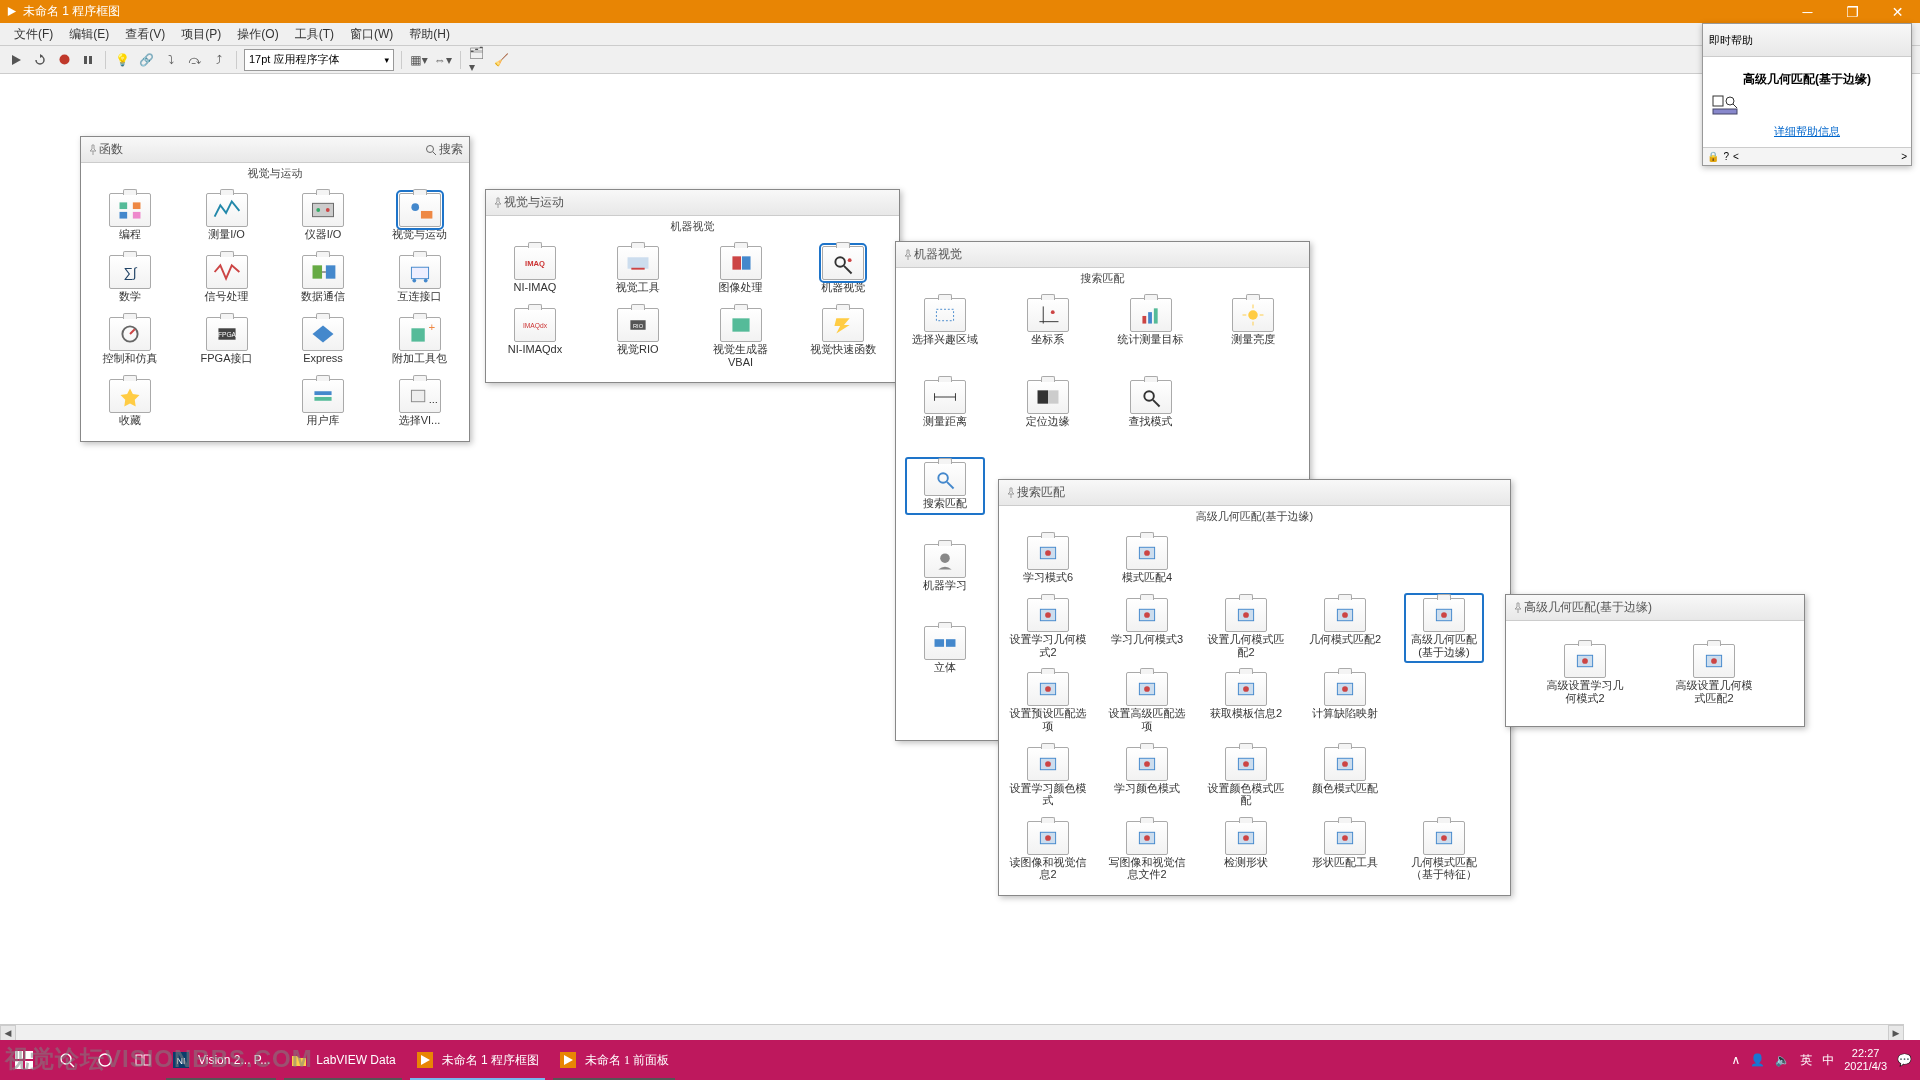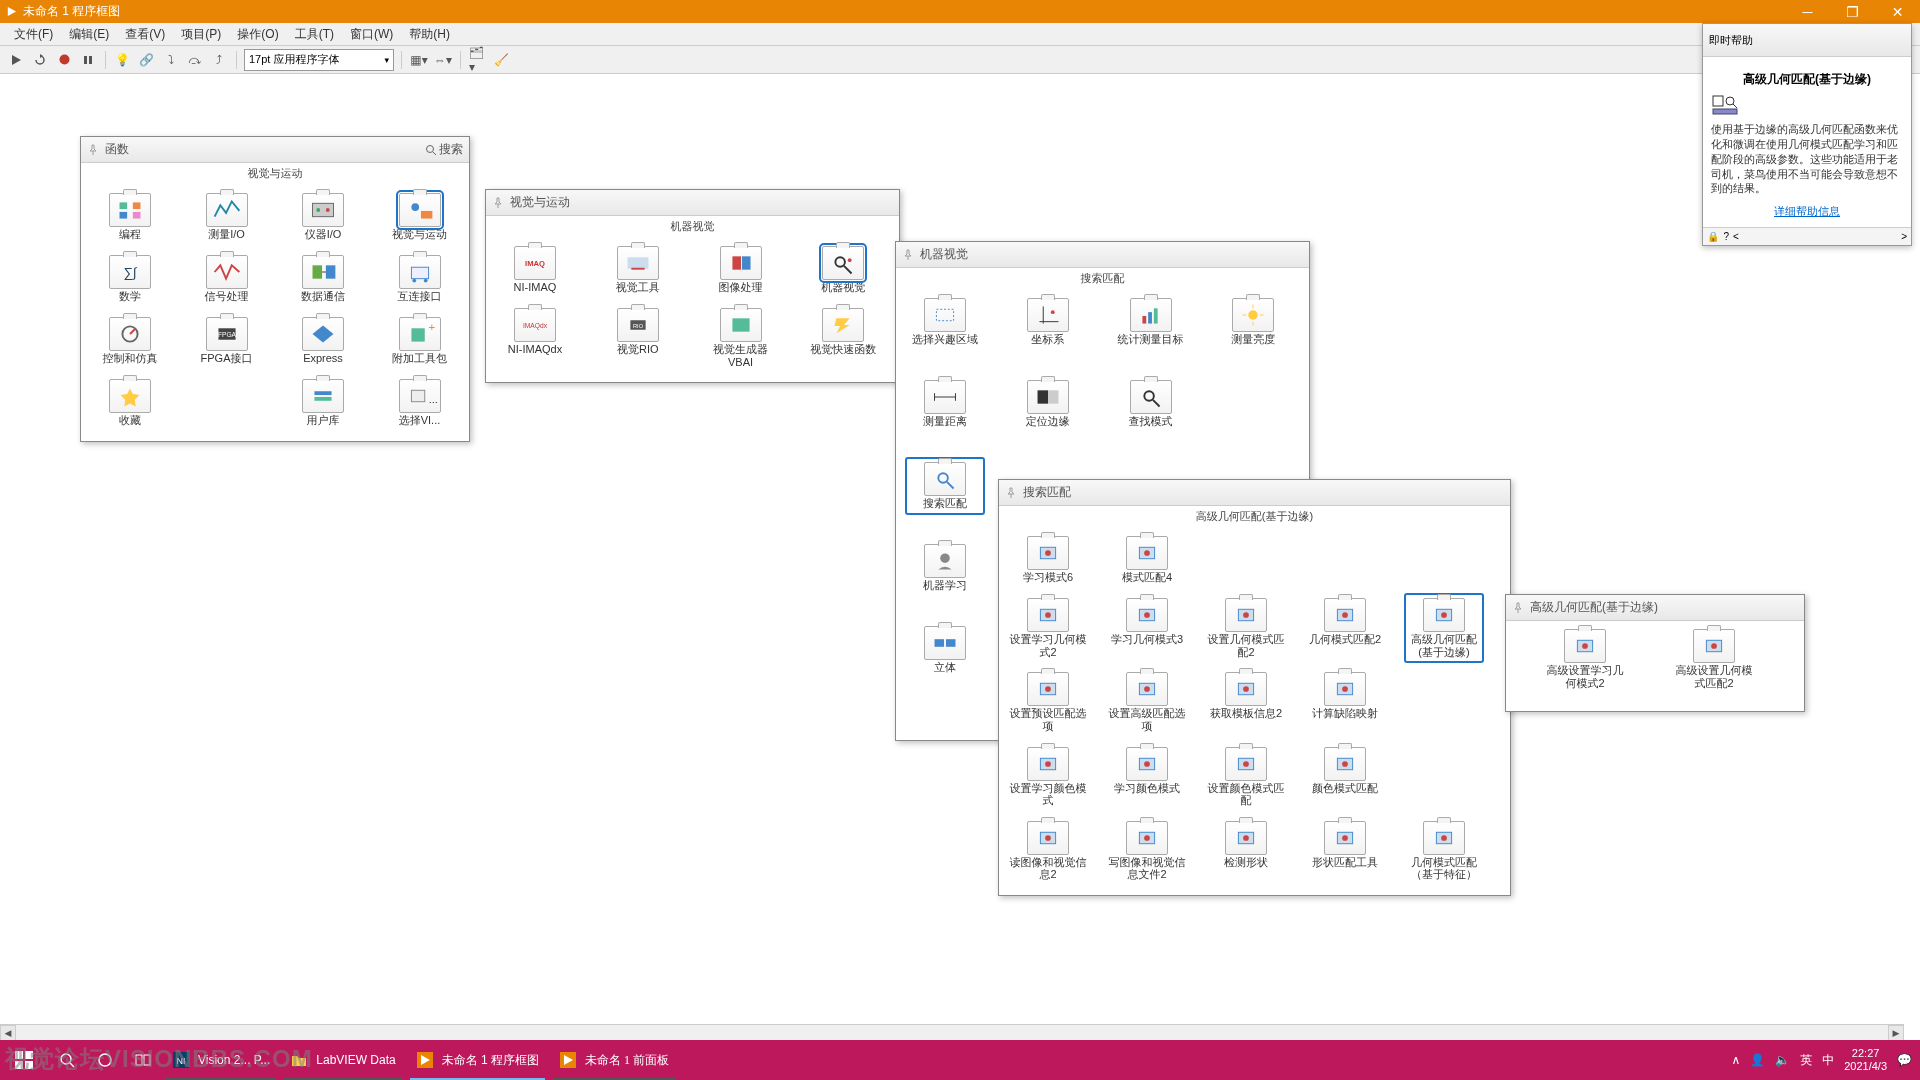--- a/index.html
+++ b/index.html
@@ -16,21 +16,21 @@
 
 .toolbar { height: 28px; background: #f0f0f0; display: flex; align-items: center; padding-left: 6px; gap: 4px; border-bottom: 1px solid #ccc; }
 .toolbar .tbtn { width: 20px; height: 20px; display: flex; align-items: center; justify-content: center; border: 1px solid transparent; border-radius: 2px; font-size: 12px; color:#555; }
 .toolbar .sep { width: 1px; height: 18px; background: #ccc; margin: 0 3px; }
 .toolbar .font-sel { height: 22px; width: 150px; border: 1px solid #999; background:#fff; padding: 0 4px; display:flex; align-items:center; font-size:11px; }
 .toolbar .font-sel::after { content:"▾"; margin-left:auto; font-size:9px; }
 
 .canvas { position: relative; width: 100%; height: calc(100% - 23px - 23px - 28px - 40px); background: #fff; overflow:hidden; }
 
 .palette { position: absolute; background: #fff; border: 1px solid #888; box-shadow: 2px 2px 6px rgba(0,0,0,0.25); }
-.palette-header { height: 26px; background: linear-gradient(#f8f8f8,#e8e8e8); border-bottom: 1px solid #ccc; display: flex; align-items: center; padding: 0 6px; gap: 6px; font-size: 12px; color:#555; }
+.palette-header { height: 26px; background: linear-gradient(#f8f8f8,#e8e8e8); border-bottom: 1px solid #ccc; display: flex; align-items: center; padding: 0 6px; font-size: 12px; color:#555; }
 .palette-header .pin-icon { width:12px; height:12px; opacity:0.6; }
 .palette-header .search-box { margin-left:auto; display:flex; align-items:center; gap:2px; }
 .palette-header .search-box svg { width:12px; height:12px; }
 .palette-subtitle { text-align:center; font-size:11px; padding: 3px 0 2px; color:#444; }
 .palette-body { display: grid; padding: 6px 10px 10px; }
 
 .pal-item { display:flex; flex-direction:column; align-items:center; justify-content:flex-start; width:78px; padding:4px 0; text-align:center; }
 .pal-item.selected .icon-box { outline:2px solid #1e74c9; outline-offset:1px; border-radius:2px; }
 .pal-item.selected-whole { outline:2px solid #1e74c9; outline-offset:-1px; border-radius:2px; }
 .icon-box { width:42px; height:34px; border:1px solid #aaa; border-radius:2px; background:linear-gradient(#fff,#f2f2f2); display:flex; align-items:center; justify-content:center; position:relative; }
@@ -692,21 +692,21 @@
 
   <div class="palette" id="pal-agme" style="left:1505px; top:520px; width:300px;">
     <div class="palette-header">
       <span class="pin-icon">
           <svg viewBox="0 0 12 12">
             <path d="M5 1h2v4l2 2H3l2-2V1zM6 7v4" stroke="#666" fill="none"></path>
           </svg>
         </span>
       <span>高级几何匹配(基于边缘)</span>
     </div>
-    <div class="palette-body" id="pal-agme-body" style="grid-template-columns:repeat(2,1fr); gap:24px 40px; padding:4px 40px 18px;">
+    <div class="palette-body" id="pal-agme-body" style="grid-template-columns:repeat(2,1fr); gap:24px 40px; padding:19px 40px 18px;">
         <div class="pal-item">
           <div class="icon-box">
             <svg width="42" height="34" viewBox="0 0 42 34">
               <rect x="13" y="11" width="16" height="12" fill="#cde" stroke="#48c"></rect>
               <circle cx="21" cy="17" r="3" fill="#c44"></circle>
             </svg>
           </div>
           <div class="pal-label">高级设置学习几何模式2</div>
         </div>
         <div class="pal-item">
@@ -728,21 +728,20 @@
   <div class="hp-body">
     <div class="hp-func">高级几何匹配(基于边缘)</div>
     <div class="hp-icon">
       <svg width="28" height="22">
           <rect x="2" y="2" width="10" height="10" fill="none" stroke="#333"></rect>
           <circle cx="19" cy="7" r="4" fill="none" stroke="#333"></circle>
           <line x1="22" y1="10" x2="26" y2="14" stroke="#333"></line>
           <rect x="2" y="15" width="24" height="5" fill="#88c" stroke="#446"></rect>
         </svg>
     </div>
-    <div class="hp-desc">使用基于边缘的高级几何匹配函数来优化和微调在使用几何模式匹配学习和匹配阶段的高级参数。这些功能适用于老司机，菜鸟使用不当可能会导致意想不到的结果。</div>
     <a class="hp-link">详细帮助信息</a>
   </div>
   <div class="hp-footer">
     <span>🔒</span>
     <span>?</span>
     <span>&lt;</span>
     <span style="margin-left:auto">&gt;</span>
   </div>
 </div>
 

